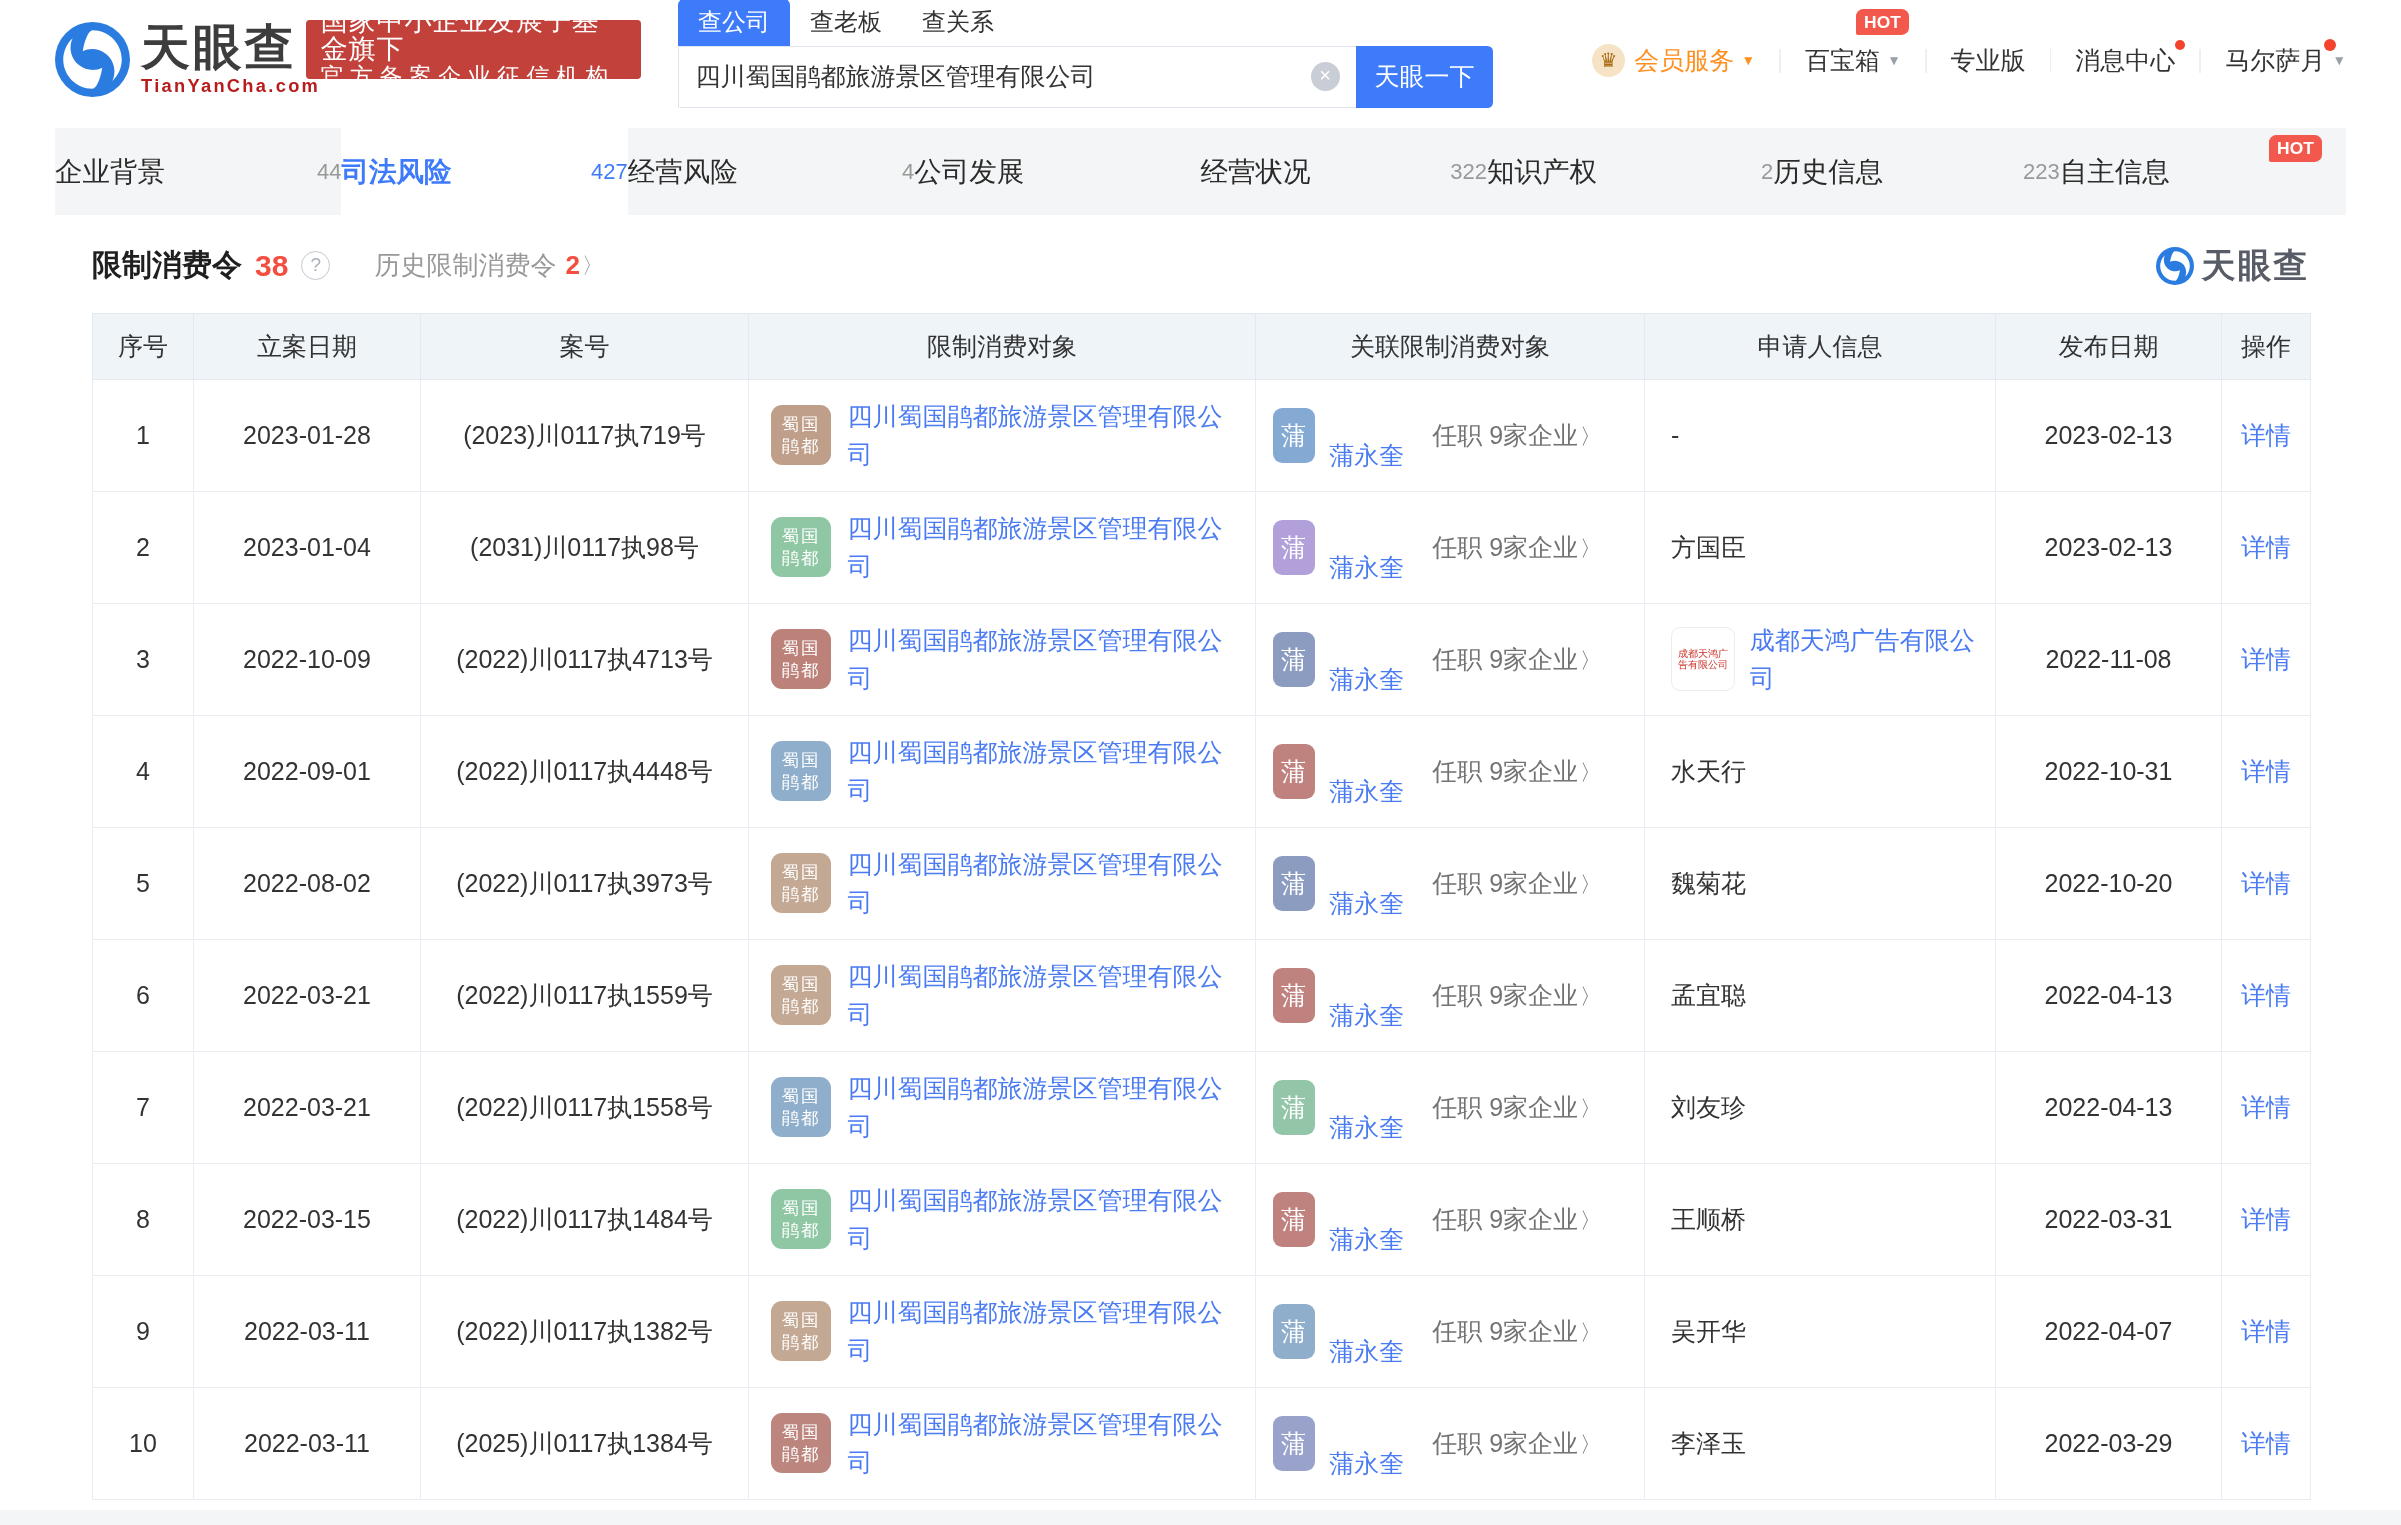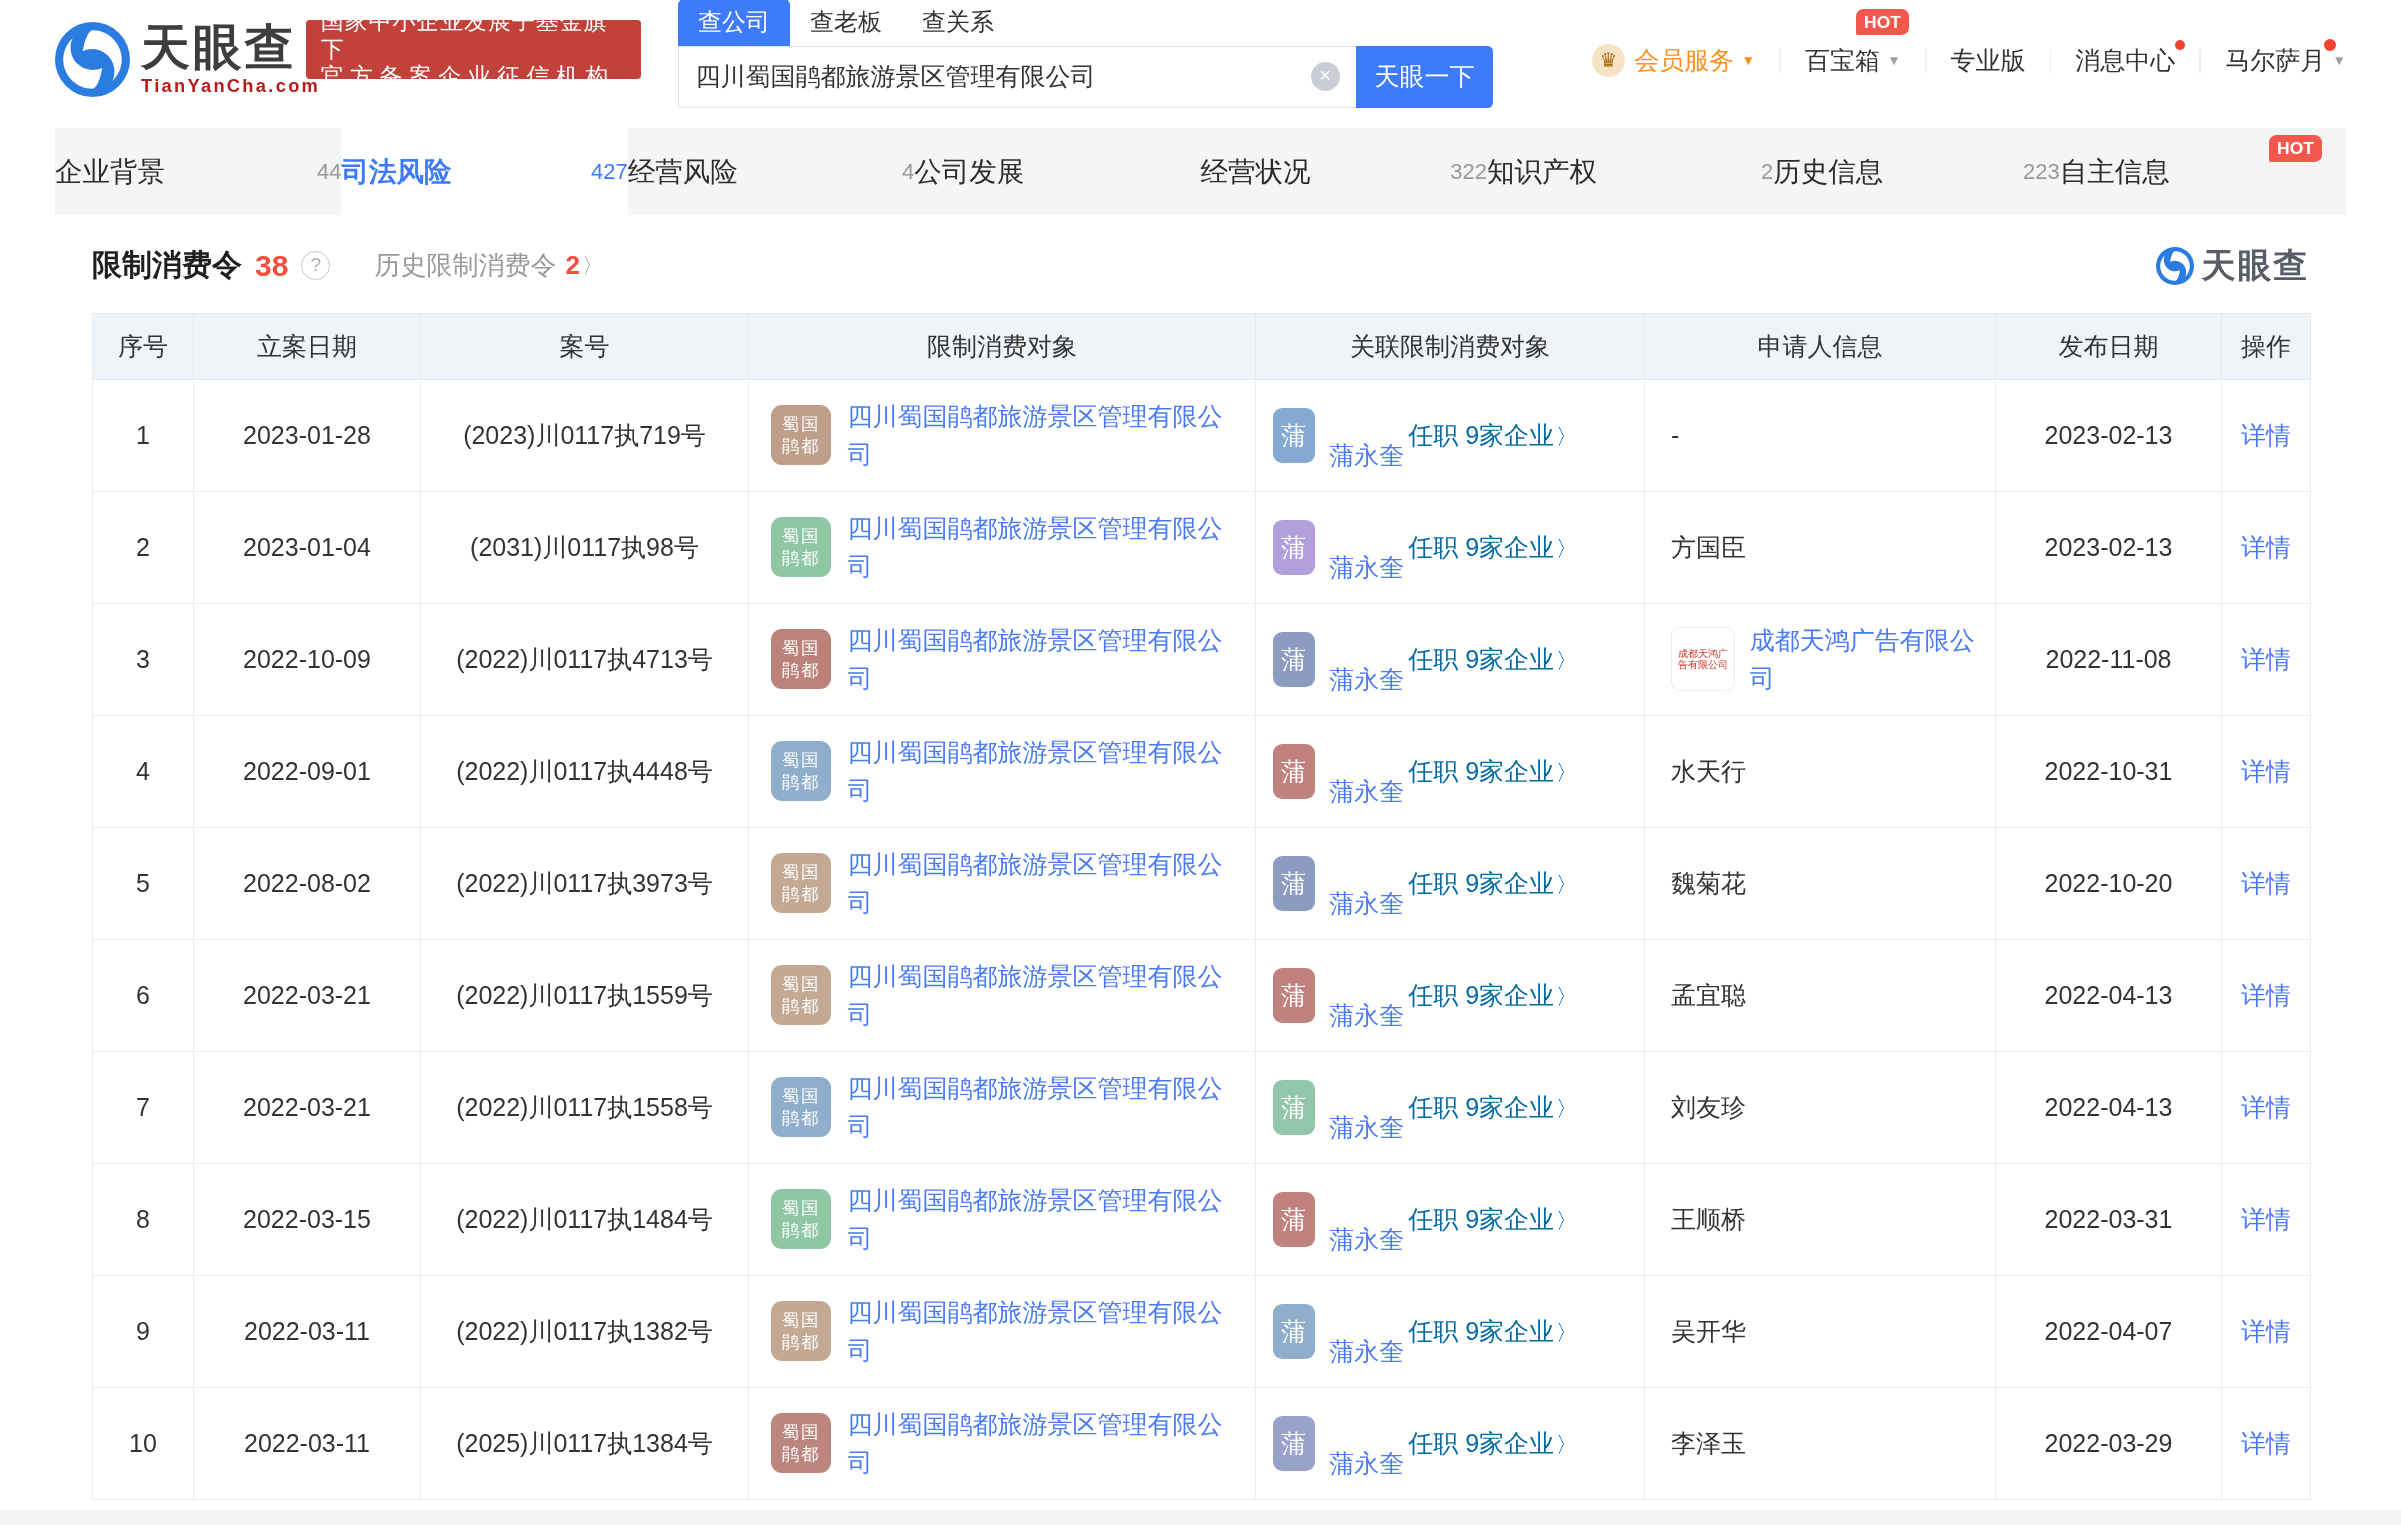--- a/index.html
+++ b/index.html
@@ -10,21 +10,21 @@
   .header { position:relative; height:128px; background:#fff; }
   .logo-wrap { position:absolute; left:55px; top:22px; display:flex; align-items:center; }
   .logo-icon { width:75px; height:75px; flex-shrink:0; }
   .logo-text { margin-left:11px; }
   .logo-title { font-size:49px; font-weight:bold; color:#3d3d3d; letter-spacing:2.7px; line-height:51px; }
   .logo-sub { font-size:18.3px; font-weight:bold; color:#b91c1c; letter-spacing:2.3px; margin-top:1.8px; }
 
   .gov-badge { position:absolute; left:306px; top:20px; width:335px; height:59px;
                background:#c2413a; border-radius:3.7px; color:#fff; display:flex;
                flex-direction:column; justify-content:center; padding:0 14.7px; }
-  .gov-badge .l1 { font-size:23px; line-height:27.5px; letter-spacing:0.9px; }
+  .gov-badge .l1 { font-size:27px; line-height:27.5px; letter-spacing:0.9px; }
   .gov-badge .l2 { font-size:23px; line-height:27.5px; letter-spacing:6.4px; }
 
   .search-area { position:absolute; left:678px; top:5.5px; }
   .search-tabs { display:flex; align-items:flex-end; height:40px; }
   .search-tab { font-size:24px; color:#333; padding:8px 20px; cursor:pointer; }
   .search-tab.active { background:#3e7bfa; color:#fff; border-radius:7.3px 7.3px 0 0; }
   .search-box { display:flex; height:62px; width:815px; }
   .search-input-wrap { flex:1; border:1.8px solid #e0e3eb; border-right:none; border-radius:1.8px 0 0 1.8px;
                        display:flex; align-items:center; padding:0 16.5px; background:#fff; }
   .search-input { flex:1; border:none; outline:none; font-size:25px; color:#333;
@@ -82,21 +82,21 @@
   .target-cell { display:flex; align-items:center; padding-left:22px; }
   .c-avatar { width:60px; height:60px; border-radius:11px; color:#fff; font-size:17.4px; line-height:22px;
               display:flex; flex-direction:column; align-items:center; justify-content:center;
               letter-spacing:1.8px; flex-shrink:0; cursor:pointer; }
   .c-link { margin-left:16.5px; width:388px; line-height:38px; }
 
   .rel-cell { display:flex; align-items:center; padding-left:16.5px; }
   .p-avatar { width:42px; height:55px; border-radius:9.2px; color:#fff; font-size:25px;
               display:flex; align-items:center; justify-content:center; flex-shrink:0; cursor:pointer; }
   .p-link { margin-left:14.7px;margin-top:41px; }
-  .p-tag { color:#0369a1; margin-left:4px; cursor:pointer; white-space:nowrap; }
+  .p-tag { color:#737373; margin-left:28px; cursor:pointer; white-space:nowrap; }
   .p-tag .chev { font-size:22px; margin-left:1.8px; }
 
   .applicant-cell { display:flex; align-items:center; padding-left:26px; }
   .app-logo { width:64px; height:64px; border:1.8px solid #ececec; border-radius:9.2px; background:#fff;
               display:flex; align-items:center; justify-content:center; padding:3.7px; flex-shrink:0; cursor:pointer; }
   .app-logo span { font-size:10px; color:#cc3327; line-height:11px; text-align:center; word-break:break-all; }
   .app-link { margin-left:14.7px; width:234px; line-height:38px; }
 
   .bottom-strip { position:absolute; left:0; bottom:0; width:100%; height:14.7px; background:#f4f5f6; }
 </style>

